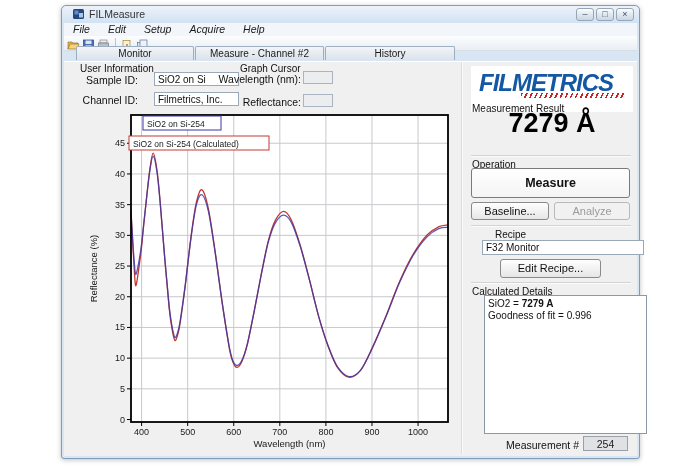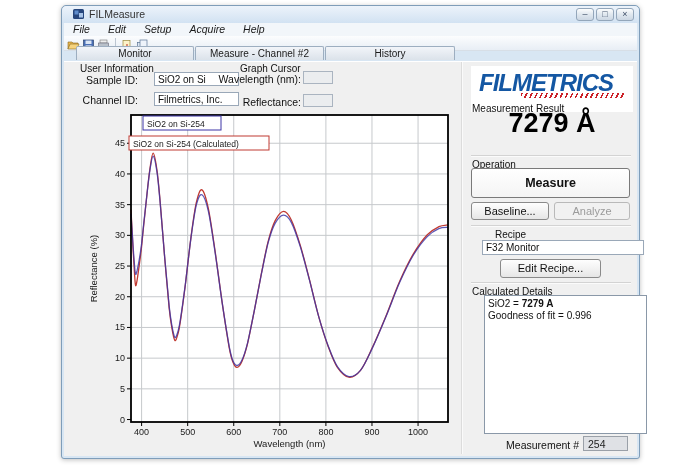--- a/index.html
+++ b/index.html
@@ -43,21 +43,21 @@
   .hsep{position:absolute;height:0;border-top:1px solid #d3d3d3;border-bottom:1px solid #fbfbfb;}
   .vsep{position:absolute;width:0;border-left:1px solid #dcdcdc;border-right:1px solid #fafafa;}
   .btn{position:absolute;box-sizing:border-box;border:1px solid #8a8a8a;border-radius:3px;
        background:linear-gradient(#fefefe,#f0f0f0 60%,#e6e6e6);font-family:"Liberation Sans",sans-serif;
        font-size:11px;color:#111;text-align:center;cursor:default;}
   .btn.big{font-size:12.5px;font-weight:bold;border-color:#7a7a7a;background:linear-gradient(#ffffff,#f4f4f4);}
   .btn.disabled{color:#9b9b9b;border-color:#b9b9b9;background:#f1f1f1;}
   .listbox{position:absolute;box-sizing:border-box;background:#fff;border:1px solid #8a98a8;
        font-size:10px;color:#111;padding:2px 3px;line-height:12px;}
   .mnum-box{position:absolute;box-sizing:border-box;width:45px;height:15px;border:1px solid #9aa0a8;
-       background:#dfe1e5;font-size:10.5px;color:#222;padding:1px 4px;}
+       background:#dfe1e5;font-size:10.5px;color:#222;padding:1px 4px;text-align:center;}
   #chart{position:absolute;left:24px;top:41px;}
   #chart text{font-family:"Liberation Sans",sans-serif;fill:#1a1a1a;}
 </style>
 </head>
 <body>
 
 <div class="stage">
   <div class="win">
 
     <div class="titlebar">

